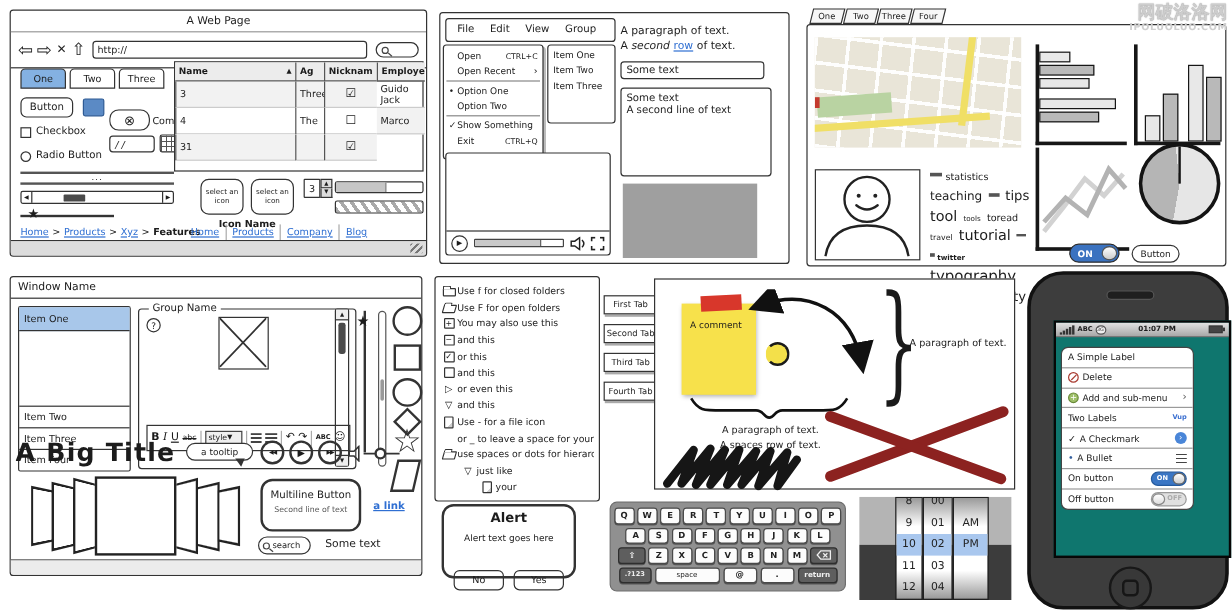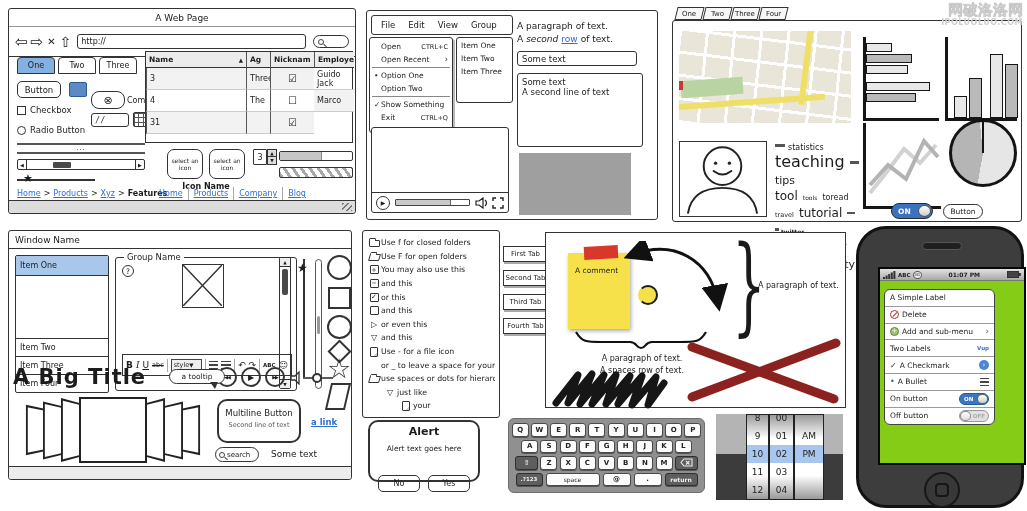--- a/index.html
+++ b/index.html
@@ -285,21 +285,21 @@
       <svg viewBox="0 0 86 72" width="85" height="72">
         <circle cx="43" cy="24" r="19" fill="none" stroke="#222" stroke-width="2"></circle>
         <circle cx="36" cy="21" r="1.7" fill="#222"></circle>
           <circle cx="50" cy="21" r="1.7" fill="#222"></circle>
         <path d="M34,29 Q43,36 52,29" fill="none" stroke="#222" stroke-width="2" stroke-linecap="round"></path>
         <path d="M8,72 Q12,46 43,46 Q74,46 78,72" fill="none" stroke="#222" stroke-width="2"></path>
       </svg>
     </div>
     <div class="abs" style="left:102px;top:116px;width:96px;height:84px;line-height:1.05">
       <div><span class="dash" style="width:10px;height:2.5px;margin-right:3px"></span><span style="font-size:8px">statistics</span></div>
-      <div><span style="font-size:16px">teaching</span> <span class="dash" style="width:9px;height:2.5px"></span> <span style="font-size:11px">tips</span></div>
+      <div><span style="font-size:10px">teaching</span> <span class="dash" style="width:9px;height:2.5px"></span> <span style="font-size:11px">tips</span></div>
       <div><span style="font-size:12px">tool</span> <span style="font-size:6px">tools</span> <span style="font-size:8px">toread</span></div>
       <div><span style="font-size:6.5px">travel</span> <span style="font-size:12px">tutorial</span> <span class="dash" style="width:8px;height:2px"></span></div>
       <div><span class="dash" style="width:4px;height:3px;margin-right:2px"></span><span style="font-size:6px;font-weight:bold">twitter</span></div>
       <div><span style="font-size:12.5px">typography</span></div>
       <div><span style="font-size:8px">ubuntu</span> <span style="font-size:11px">usability</span></div>
     </div>
     <div class="abs hbarA" style="left:190px;top:16px;width:76px;height:84px">
       <div class="bar cl" style="left:0;top:6px;width:26px;height:9px"></div>
       <div class="bar cd" style="left:0;top:17px;width:46px;height:9px"></div>
       <div class="bar cl" style="left:0;top:28px;width:42px;height:9px"></div>
@@ -377,21 +377,21 @@
     <div class="abs" style="left:306px;top:28px;width:7px;height:130px;border:1.2px solid #555;border-radius:4px">
       <span class="abs" style="left:1px;top:56px;width:3px;height:18px;background:#999;border-radius:2px"></span>
     </div>
     <div class="abs" style="left:318px;top:24px;width:25px;height:25px;border:2px solid #333;border-radius:50%"></div>
     <div class="abs" style="left:319px;top:56px;width:23px;height:22px;border:2px solid #333"></div>
     <div class="abs" style="left:318px;top:84px;width:25px;height:24px;border:2px solid #333;border-radius:50%"></div>
     <div class="abs" style="left:322px;top:112px;width:17px;height:17px;border:2px solid #333;transform:rotate(45deg)"></div>
     <span class="abs" style="left:318px;top:122px;font-size:27px;color:#333">☆</span>
     <div class="abs" style="left:319px;top:152px;width:20px;height:27px;border:2px solid #333;transform:skewX(-13deg)"></div>
     <div class="abs" style="left:4px;top:134px;font-size:21px;font-weight:bold;z-index:5;letter-spacing:1px">A Big Title</div>
-    <div class="abs ctr" style="left:160px;top:138px;width:56px;height:15px;border:1.5px solid #333;border-radius:8px;font-size:7.5px;background:#fff;z-index:5">
+    <div class="abs ctr" style="left:146px;top:138px;width:56px;height:15px;border:1.5px solid #333;border-radius:8px;font-size:7.5px;background:#fff;z-index:5">
       <span>a tooltip</span>
       <i class="abs" style="right:6px;bottom:-6px;width:0;height:0;border-left:5px solid transparent;border-right:3px solid transparent;border-top:7px solid #333"></i>
     </div>
     <span class="abs ctr" style="left:208px;top:136px;width:20px;height:20px;border:2px solid #333;border-radius:50%;font-size:5px;letter-spacing:-1px">◀◀</span>
     <span class="abs ctr" style="left:232px;top:136px;width:20px;height:20px;border:2px solid #333;border-radius:50%;font-size:8px">▶</span>
     <span class="abs ctr" style="left:256px;top:136px;width:20px;height:20px;border:2px solid #333;border-radius:50%;font-size:5px;letter-spacing:-1px">▶▶</span>
     <svg class="abs" style="left:280px;top:140px" width="46" height="14">
       <path d="M2,5 h4 l4,-4 v12 l-4,-4 h-4 z" fill="none" stroke="#333" stroke-width="1.3"></path>
       <line x1="14" y1="7" x2="44" y2="7" stroke="#333" stroke-width="1.6"></line>
       <circle cx="28" cy="7" r="4" fill="#fff" stroke="#333" stroke-width="2"></circle>
@@ -618,21 +618,21 @@
         <div class="wrow">AM</div>
         <div class="wrow wsel">PM</div>
         <div class="wrow"></div>
         <div class="wrow"></div>
       </div>
     </div>
   </div>
 
   <div class="abs" style="left:856px;top:226px;width:168px;height:282px;background:#3d3d3d;border:3.5px solid #121212;border-radius:30px">
     <div class="abs" style="left:63px;top:13px;width:40px;height:8px;background:#1f1f1f;border:1px solid #555;border-radius:5px"></div>
-    <div class="abs" style="left:19px;top:38px;width:148px;height:198px;background:#84cc16;border:2.5px solid #070707">
+    <div class="abs" style="left:19px;top:38px;width:148px;height:198px;background:#0f766e;border:2.5px solid #070707">
       <div class="fx" style="height:12px;background:linear-gradient(#e2e2e2,#a8a8a8);border-bottom:1px solid #777;padding:0 3px">
         <svg width="13" height="8">
             <g fill="#333">
               <rect x="0" y="6" width="2" height="2"></rect>
               <rect x="2.6" y="4.5" width="2" height="3.5"></rect>
               <rect x="5.2" y="3" width="2" height="5"></rect>
               <rect x="7.8" y="1.5" width="2" height="6.5"></rect>
               <rect x="10.4" y="0" width="2" height="8"></rect>
             </g>
           </svg>

